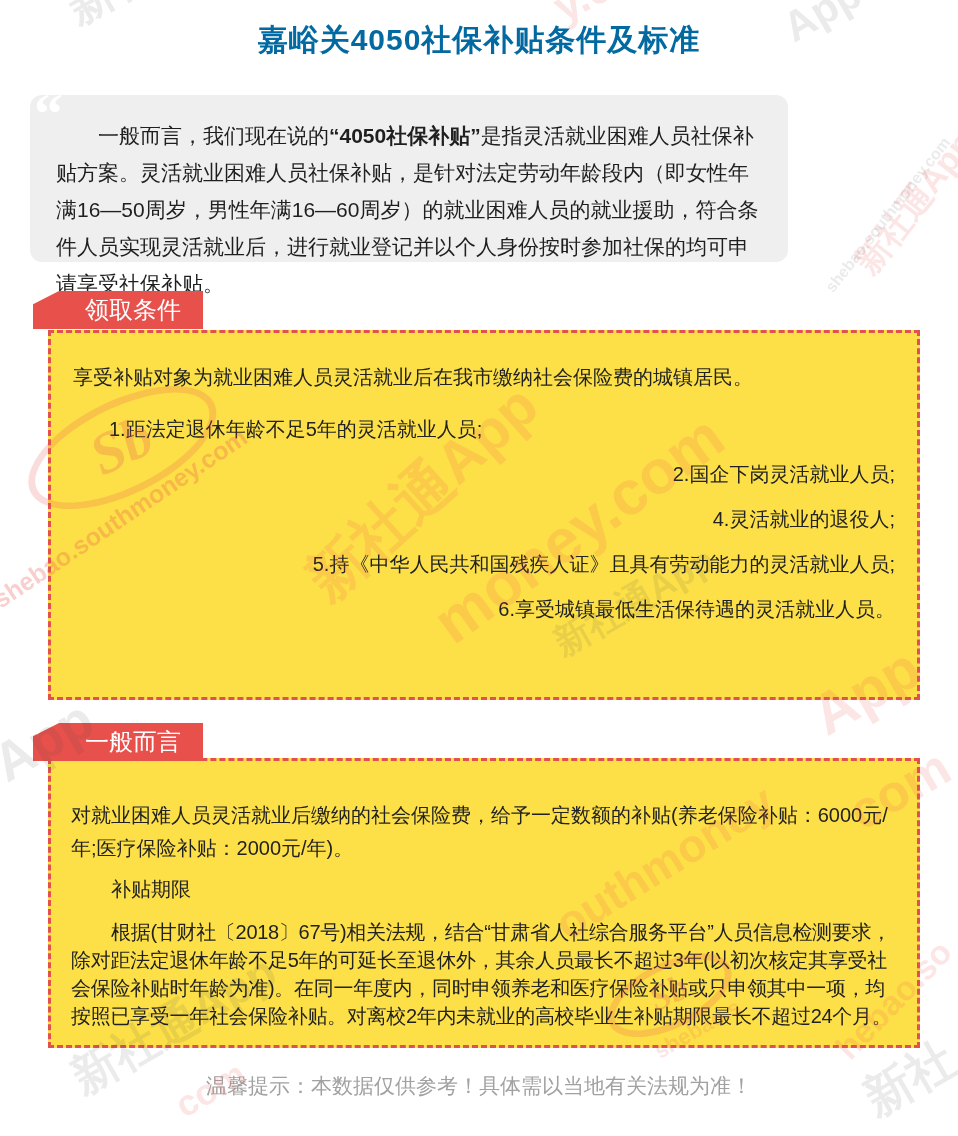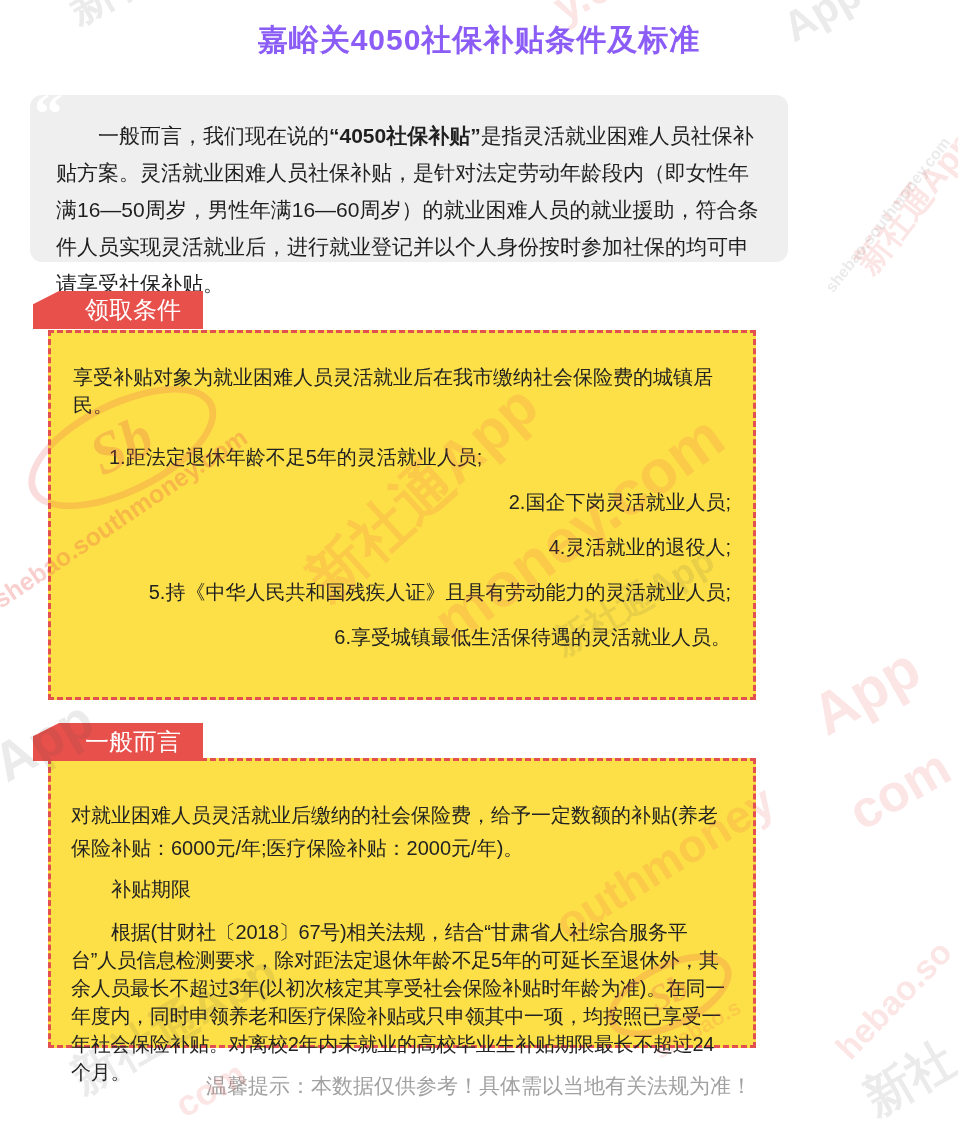--- a/index.html
+++ b/index.html
@@ -1,32 +1,32 @@
 <!DOCTYPE html>
 <html><head>
 <meta charset="utf-8">
 <style>
   html,body{margin:0;padding:0;background:#fff;}
   .page{position:relative;width:958px;height:1136px;overflow:hidden;background:#fff;
         font-family:"Liberation Sans","DejaVu Sans",sans-serif;color:#222;}
 
   
   .title{position:absolute;top:20px;left:0;width:100%;margin:0;text-align:center;
-         font-size:30px;font-weight:700;color:#8b5cf6;letter-spacing:1px;}
+         font-size:30px;font-weight:700;color:#0369a1;letter-spacing:1px;}
 
   
   .intro-box{position:absolute;left:30px;top:95px;width:758px;height:167px;
              background:#efefef;border-radius:12px;box-sizing:border-box;padding:22px 26px 0 26px;}
   .quote{position:absolute;left:4px;top:-10px;font-family:"Liberation Serif","DejaVu Serif",serif;
          font-size:58px;font-weight:700;color:#fff;line-height:1;}
   .intro-text{margin:0;font-size:21px;line-height:37px;color:#1f1f1f;text-indent:2em;}
   .intro-text b{font-weight:700;}
 
   
-  .block{position:absolute;left:48px;width:708px;}
+  .block{position:absolute;left:48px;width:872px;}
   .block1{top:330px;}
   .block2{top:758px;}
   .label{position:absolute;left:-15px;width:170px;height:38px;background:#e8504c;color:#fff;
          font-size:24px;line-height:38px;text-align:center;box-sizing:border-box;padding-left:30px;
          clip-path:polygon(26px 0,100% 0,100% 100%,0 100%,0 35%);}
   .block1 .label{top:-39px;}
   .block2 .label{top:-35px;}
   .dashed-box{box-sizing:border-box;border:3px dashed #e25050;background:#fde047;}
   .box1{height:370px;padding:30px 22px 0 22px;}
   .box2{height:290px;padding:38px 20px 0 20px;}

